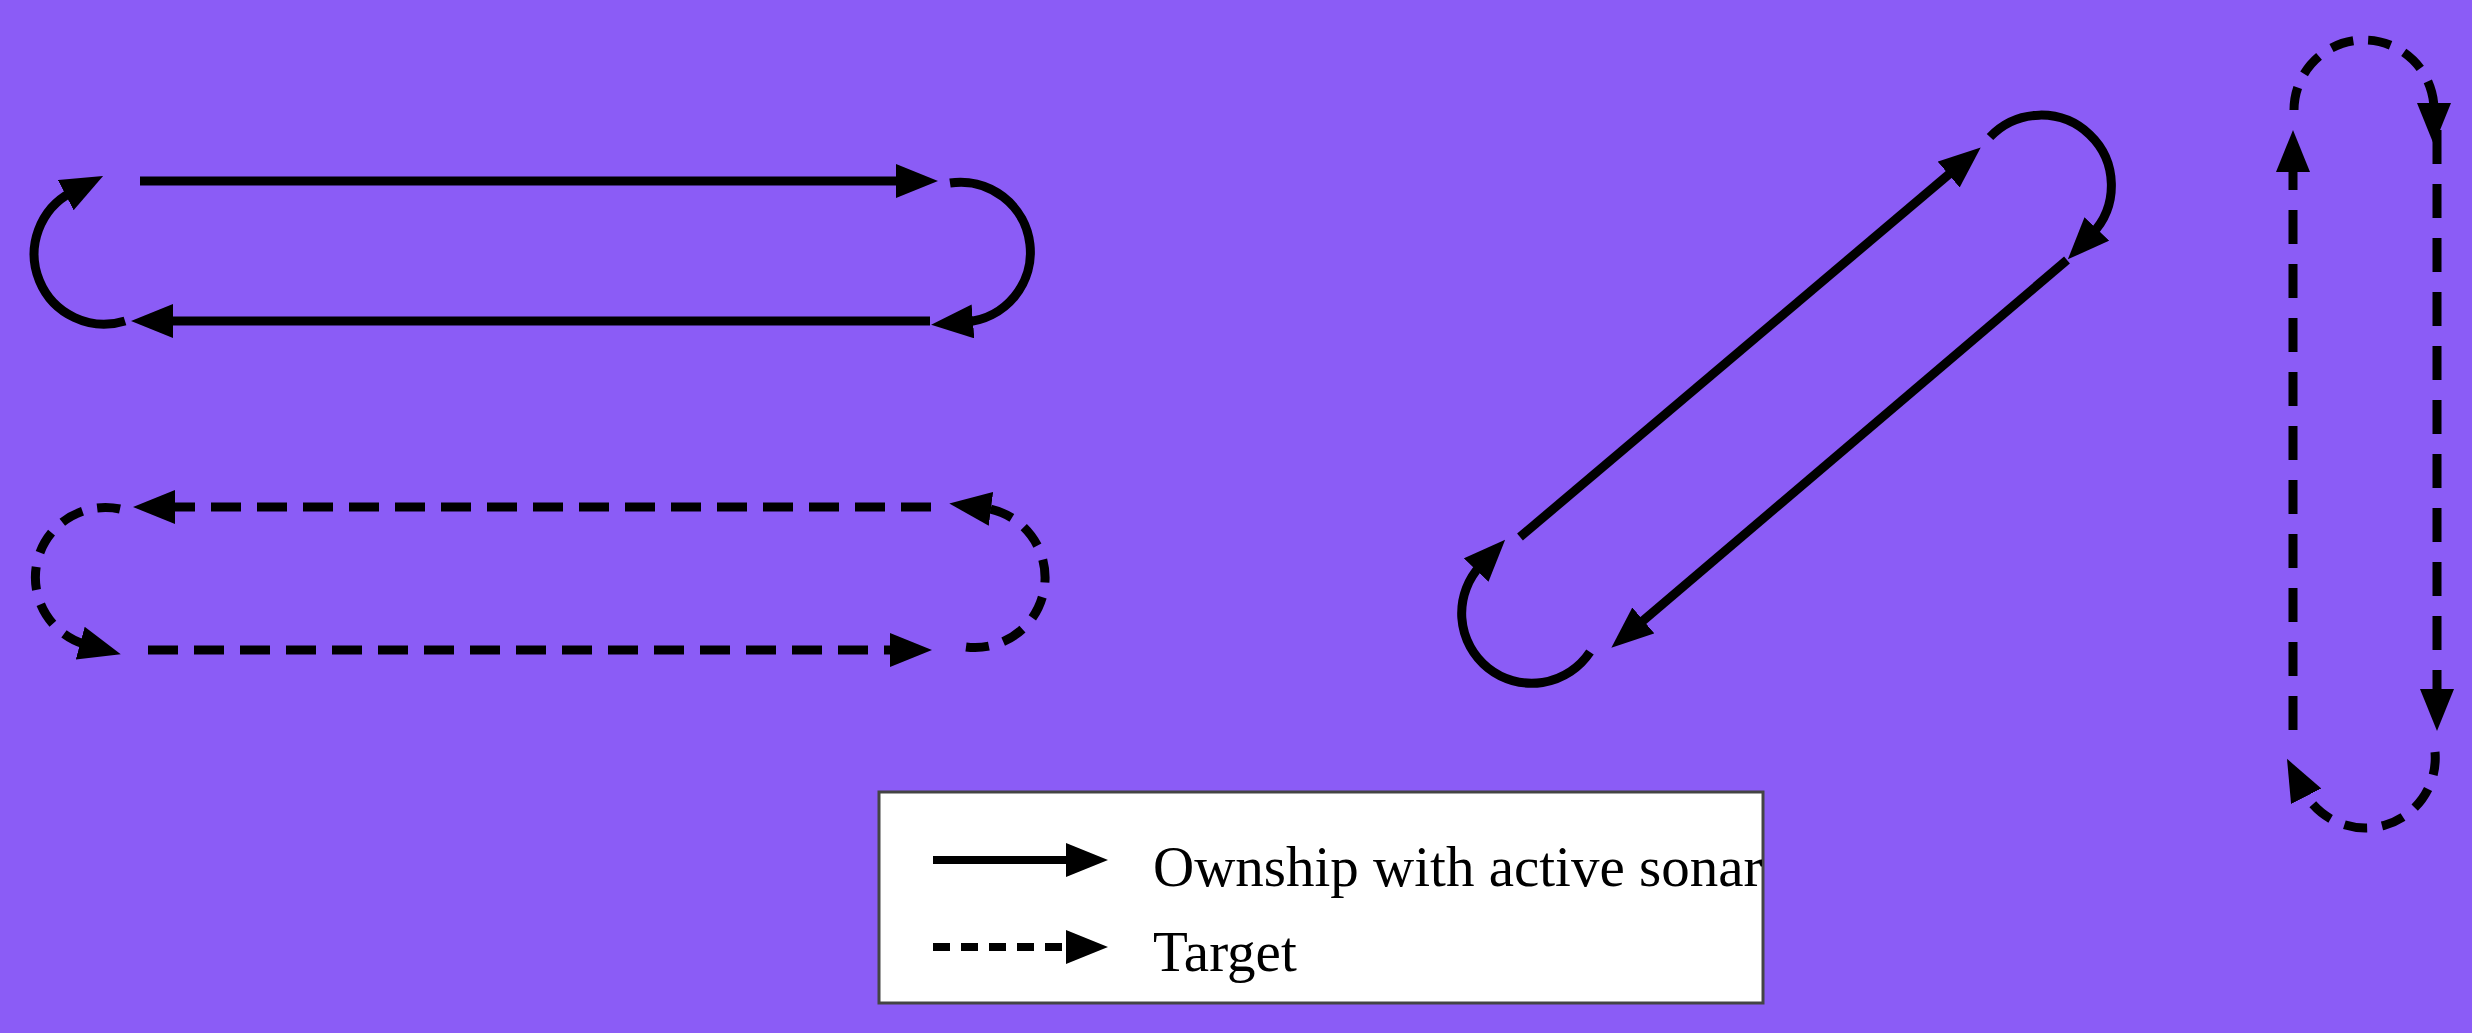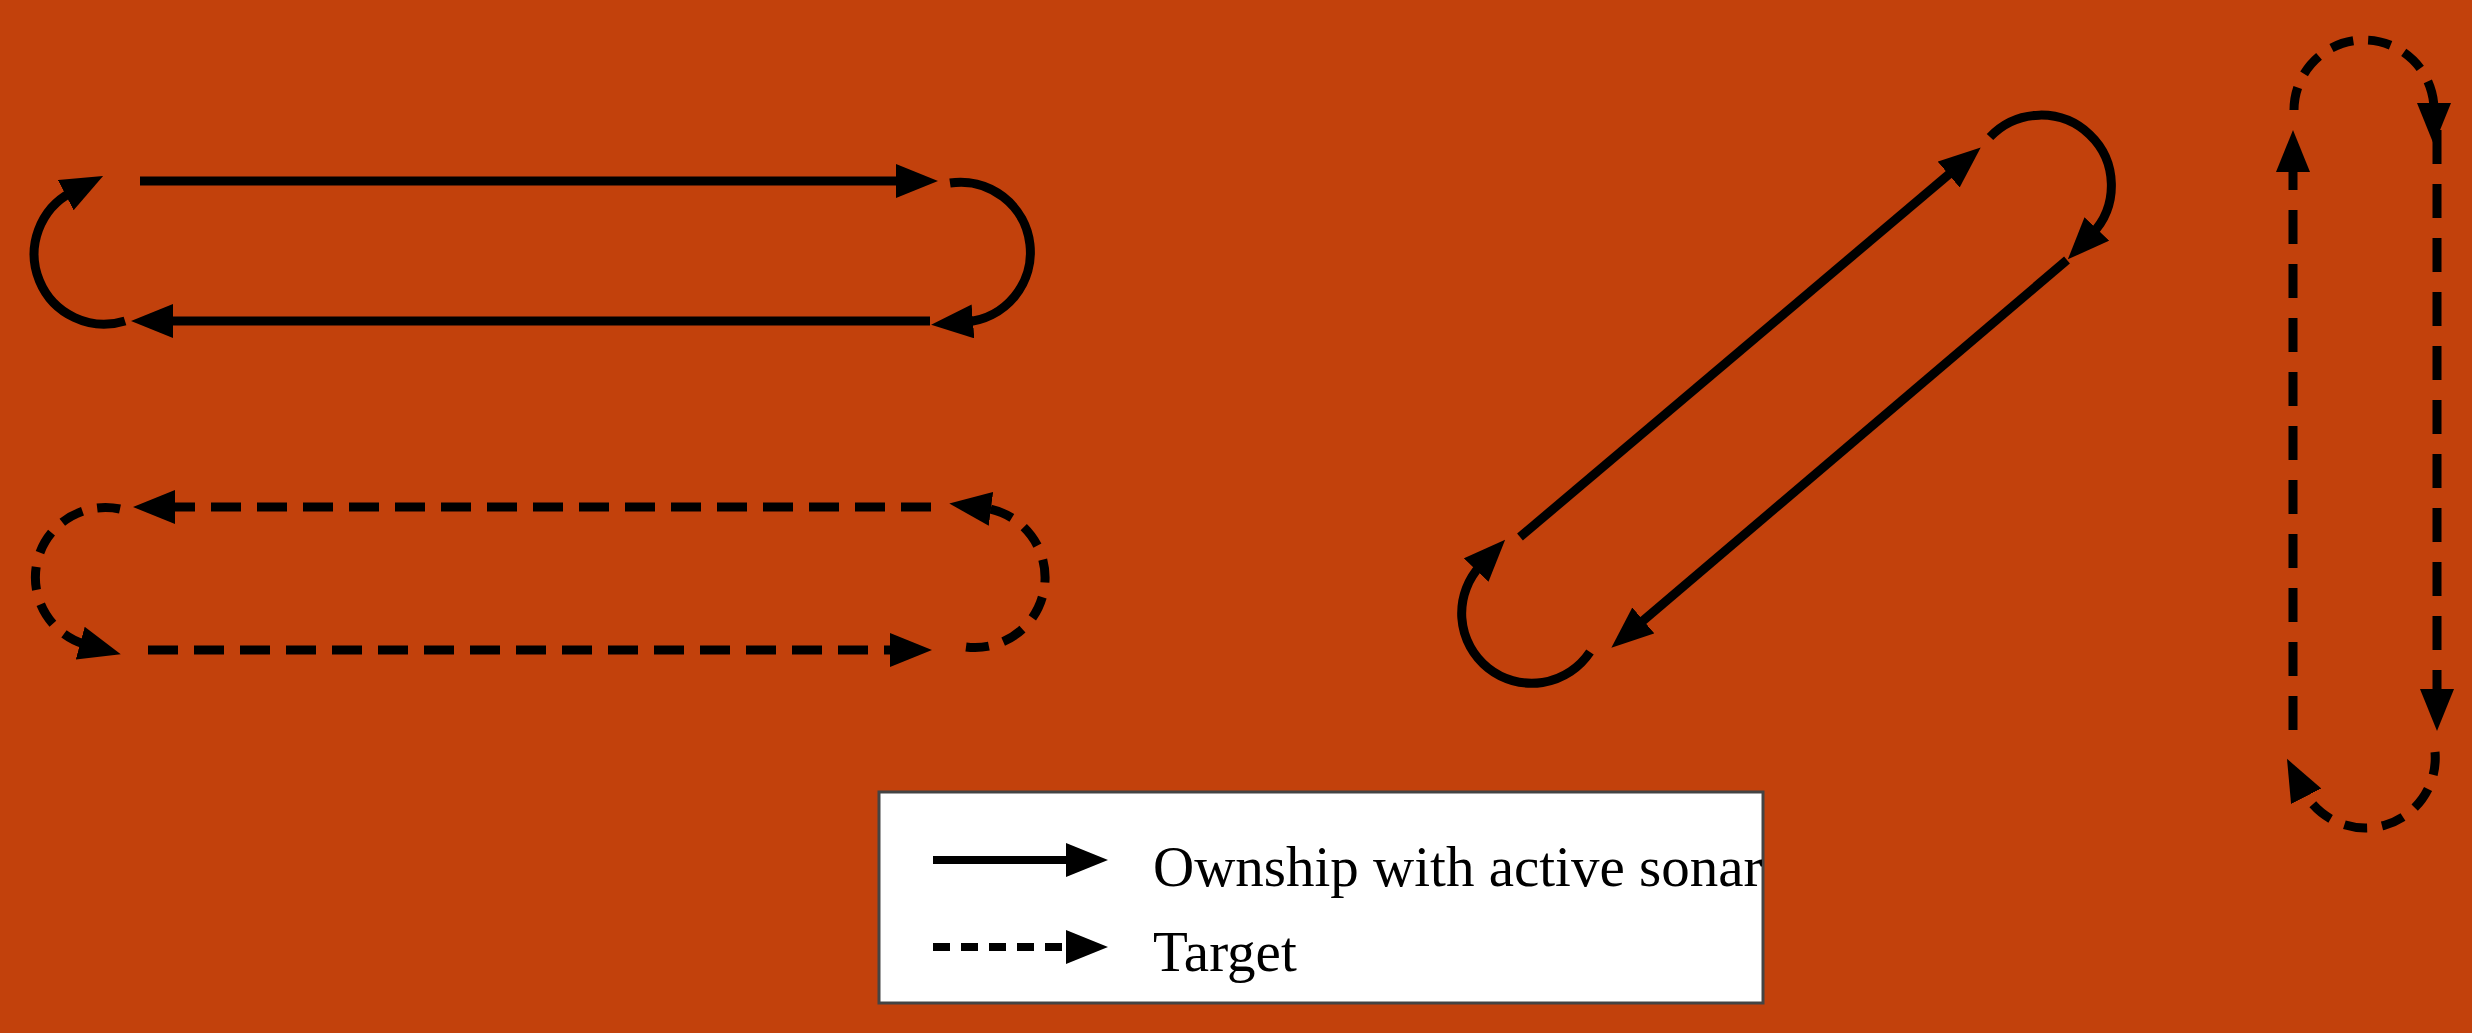--- a/index.html
+++ b/index.html
@@ -4,21 +4,21 @@
 <style>
   html, body {
     margin: 0;
     padding: 0;
     background: #ffffff;
   }
   .canvas {
     position: relative;
     width: 2472px;
     height: 1033px;
-    background: #c2410c;
+    background: #8b5cf6;
     overflow: hidden;
   }
   svg.fig {
     position: absolute;
     inset: 0;
     width: 2472px;
     height: 1033px;
     display: block;
   }
   .stroke {

